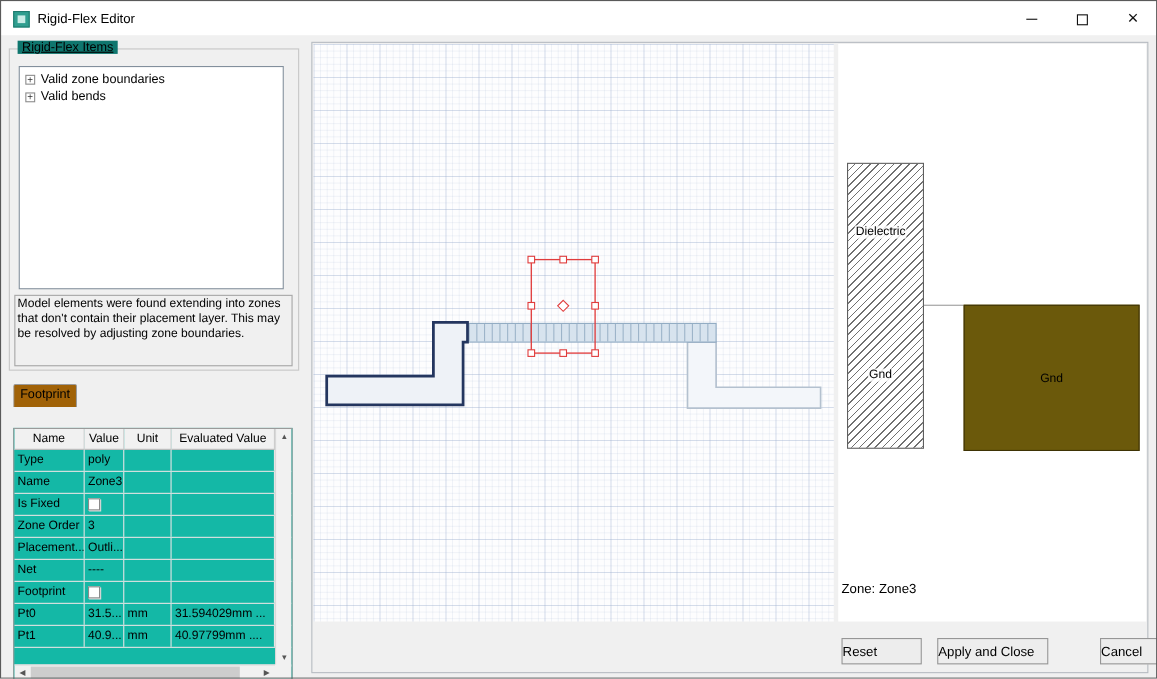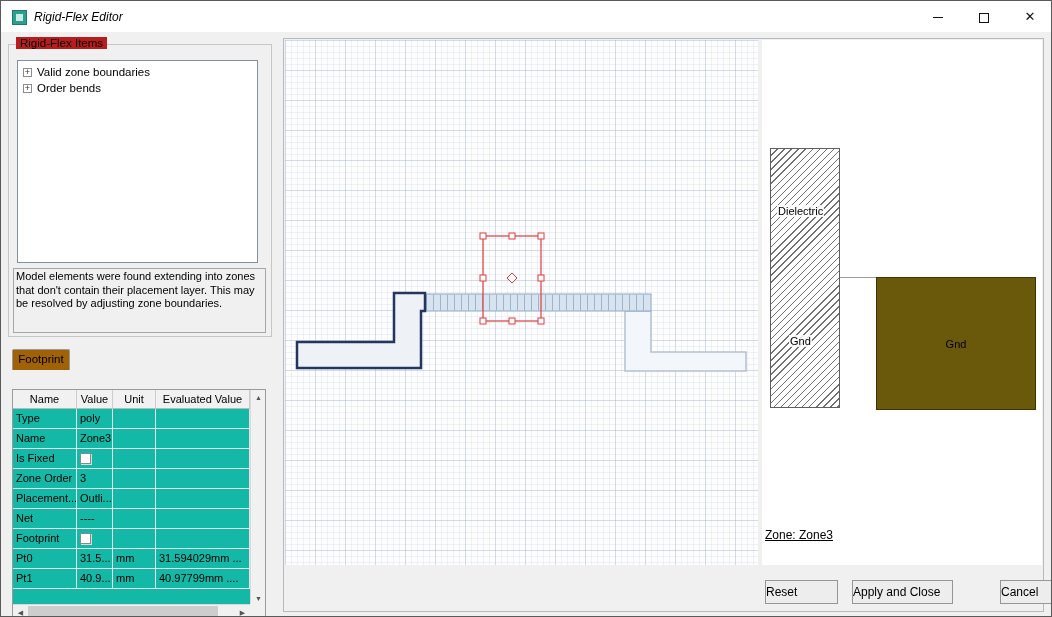--- a/index.html
+++ b/index.html
@@ -3,32 +3,32 @@
 <meta charset="utf-8">
 <style>
   * { margin:0; padding:0; box-sizing:border-box; }
   html,body { width:1052px; height:617px; }
   body { position:relative; overflow:hidden; background:#f0f0f0; color:#000;
          font-family:"Liberation Sans","DejaVu Sans",sans-serif; font-size:12px; }
   .abs { position:absolute; }
 
   
   #frame { left:0; top:0; width:1052px; height:617px; border:1px solid #5a5a5a; pointer-events:none; z-index:60; }
-  #titlebar { left:1px; top:1px; width:1050px; height:31px; background:#ffffff;font-style:italic; }
+  #titlebar { left:1px; top:1px; width:1050px; height:31px; background:#ffffff; }
   #app-icon { left:11px; top:9px; width:15px; height:15px; background:#2f9e8f; border:1px solid #1d7a6e; }
   #app-icon i { position:absolute; left:3px; top:3px; width:7px; height:7px; background:#c8ece6; }
   #window-title { left:33px; top:9px; font-size:12px; }
   .winbtn { top:1px; width:46px; height:30px; text-align:center; line-height:30px; color:#111; cursor:default; }
   #btn-min { left:914px; } #btn-max { left:960px; } #btn-close { left:1006px; font-size:13px; }
   #btn-min i { display:inline-block; width:10px; border-top:1px solid #111; vertical-align:middle; }
   #btn-max i { display:inline-block; width:10px; height:10px; border:1px solid #111; vertical-align:middle; }
 
   
   #items-group { left:8px; top:44px; width:264px; height:293px; border:1px solid #c6c6c6; }
-  #items-group-label { left:16px; top:37px; background:#b91c1c; padding:0 4px; font-size:11.5px; }
+  #items-group-label { left:16px; top:37px; background:#0f766e; padding:0 4px; font-size:11.5px;text-decoration:underline; }
   #tree-box { left:17px; top:60px; width:241px; height:203px; background:#fff; border:1px solid #828f9c; padding-top:3px; }
   .tree-item { display:flex; align-items:center; height:16px; font-size:11.5px; }
   .expander { display:inline-block; width:9px; height:9px; border:1px solid #8c8c8c; background:#fff; color:#333;
               font-size:9px; line-height:7px; text-align:center; margin:0 5px 0 5px; }
   #message-panel { left:13px; top:268px; width:253px; height:65px; background:#f0f0f0; border:1px solid #a6a6a6;
                    font-size:11px; line-height:13.5px; padding:1px 2px; }
 
   
   #footprint-tab { left:12px; top:349px; width:58px; height:21px; background:#a16207; border:1px solid #9a9a9a;
                    border-bottom:none; border-radius:2px 2px 0 0; text-align:center; line-height:19px; font-size:11.5px; z-index:2; }
@@ -65,21 +65,21 @@
   #preview { left:762px; top:40px; width:280px; height:525px; background:#ffffff;text-align:right; }
   #hatch-rect { position:absolute; left:8px; top:108px; width:70px; height:260px; border:1px solid #5f5f5f;
     background:repeating-linear-gradient(135deg, #ffffff 0px, #ffffff 4px, #707070 4px, #707070 5px); }
   .pv-label { position:absolute; font-size:11px; background:rgba(255,255,255,0.85); padding:0 1px; }
   #lbl-dielectric { left:6px; top:56px; }
   #lbl-gnd-left { left:18px; top:186px; }
   #layer-line { position:absolute; left:78px; top:237px; width:36px; height:1px; background:#9c9c9c; }
   #brown-rect { position:absolute; left:114px; top:237px; width:160px; height:133px; background:#6b590b;
                 border:1px solid #3e3305; display:flex; align-items:center; justify-content:center; }
   #brown-rect span { font-size:11px; color:#000; }
-  #zone-label { position:absolute; left:3px; top:488px; font-size:12px;text-decoration:underline; }
+  #zone-label { position:absolute; left:3px; top:488px; font-size:12px; }
 
   
   .btn { top:580px; height:24px; background:#ededed; border:1px solid #969696; text-align:left;
          line-height:22px; font-size:12px; cursor:default; }
   #btn-reset { left:765px; width:73px; }
   #btn-apply { left:852px; width:101px; }
   #btn-cancel { left:972px; width:66px;margin-left:28px; }
 </style>
 </head>
 <body>
@@ -97,21 +97,21 @@
 
 <div class="abs" id="items-group"></div>
 <div class="abs" id="items-group-label">Rigid-Flex Items</div>
 <div class="abs" id="tree-box">
   <div class="tree-item">
     <span class="expander">+</span>
     <span>Valid zone boundaries</span>
   </div>
   <div class="tree-item">
     <span class="expander">+</span>
-    <span>Order bends</span>
+    <span>Valid bends</span>
   </div>
 </div>
 <div class="abs" id="message-panel">Model elements were found extending into zones that don't contain their placement layer.  This may be resolved by adjusting zone boundaries.</div>
 
 <div class="abs" id="footprint-tab">Footprint</div>
 <div class="abs" id="grid">
   <div class="ghead">
     <div class="hc w-name">Name</div>
     <div class="hc w-val">Value</div>
     <div class="hc w-unit">Unit</div>

